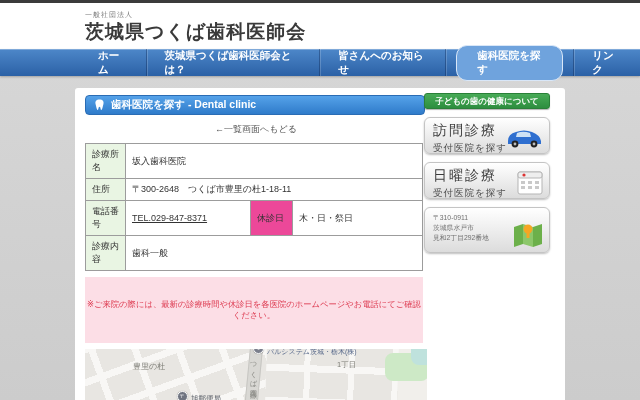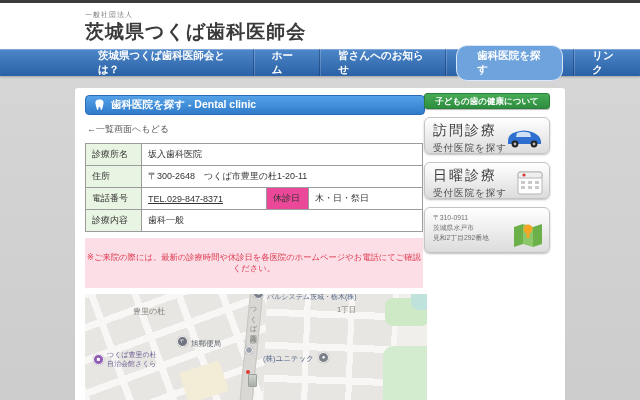--- a/index.html
+++ b/index.html
@@ -28,31 +28,31 @@
     border-radius:11px; padding:3px 20px; }
 
   .page-panel { position:absolute; left:75px; top:88px; width:490px; height:312px;
     background:#fff; border-radius:3px 3px 0 0; }
 
   .main-col { position:absolute; left:85px; top:95px; width:340px; }
   .section-bar { height:20px; border-radius:4px;
     background:linear-gradient(#55a2e9,#2f7bca); border:1px solid #2a6cb4;
     display:flex; align-items:center; gap:6px; padding:0 8px;
     color:#fff; font-size:10.5px; font-weight:bold; }
-  .back-link { margin:8px 0 0 2px; font-size:9px; color:#555; cursor:pointer; }
+  .back-link { margin:8px 0 0 2px; font-size:9px; color:#555; cursor:pointer;text-align:center; }
 
   table.clinic { margin-top:7px; width:338px; border-collapse:collapse; }
   table.clinic td { border:1px solid #9c9c9c; font-size:9px; color:#333;
     padding:4px 6px; height:19px; background:#fff; }
-  table.clinic td.lbl { background:#e9f5e3; width:56px; }
+  table.clinic td.lbl { background:#e9f5e3; width:40px; }
   table.clinic td.lbl2 { background:#ec4899; width:42px;margin-top:12px; }
   table.clinic td.phone-val { width:125px;text-decoration:underline; }
 
   .notice { margin-top:6px; width:338px; background:#fcdee6; color:#dd3a50;
-    font-size:8.3px; text-align:center; padding:14px 2px; }
+    font-size:8.3px; text-align:center; padding:22px 2px; }
 
   
   .map { margin-top:6px; width:342px; height:161px; position:relative;
     overflow:hidden; background:#f1efeb; cursor:grab; }
   .blocks-left { position:absolute; left:-40px; top:-30px; width:250px; height:220px;
     transform:rotate(-20deg);
     background-image:
       repeating-linear-gradient(90deg, transparent 0 34px, #f8f7f5 34px 41px),
       repeating-linear-gradient(0deg, #e8e6e2 0 24px, #f8f7f5 24px 31px); }
   .blocks-right { position:absolute; left:180px; top:-6px; width:132px; height:122px;
@@ -110,24 +110,24 @@
 <div class="header-band">
   <div class="logo">
     <div class="org-type">一般社団法人</div>
     <div class="site-title">茨城県つくば歯科医師会</div>
   </div>
 </div>
 
 <div class="nav">
   <div class="nav-inner">
     <div class="nav-item">
+        <span>ホーム</span>
+      </div>
+    <div class="nav-item">
         <span>茨城県つくば歯科医師会とは？</span>
-      </div>
-    <div class="nav-item">
-        <span>ホーム</span>
       </div>
     <div class="nav-item">
         <span>皆さんへのお知らせ</span>
       </div>
     <div class="nav-item active">
         <span class="pill">歯科医院を探す</span>
       </div>
     <div class="nav-item">
         <span>リンク</span>
       </div>
@@ -147,21 +147,21 @@
   <div class="back-link">←一覧画面へもどる</div>
 
   <table class="clinic">
     <tbody>
         <tr>
       <td class="lbl">診療所名</td>
       <td colspan="3">坂入歯科医院</td>
     </tr>
     <tr>
       <td class="lbl">住所</td>
-      <td colspan="3">〒300-2648　つくば市豊里の杜1-20-11</td>
+      <td colspan="3">〒300-2648　つくば市豊里の杜1-18-11</td>
     </tr>
     <tr>
       <td class="lbl">電話番号</td>
       <td class="phone-val">TEL.029-847-8371</td>
       <td class="lbl2">休診日</td>
       <td>木・日・祭日</td>
     </tr>
     <tr>
       <td class="lbl">診療内容</td>
       <td colspan="3">歯科一般</td>

